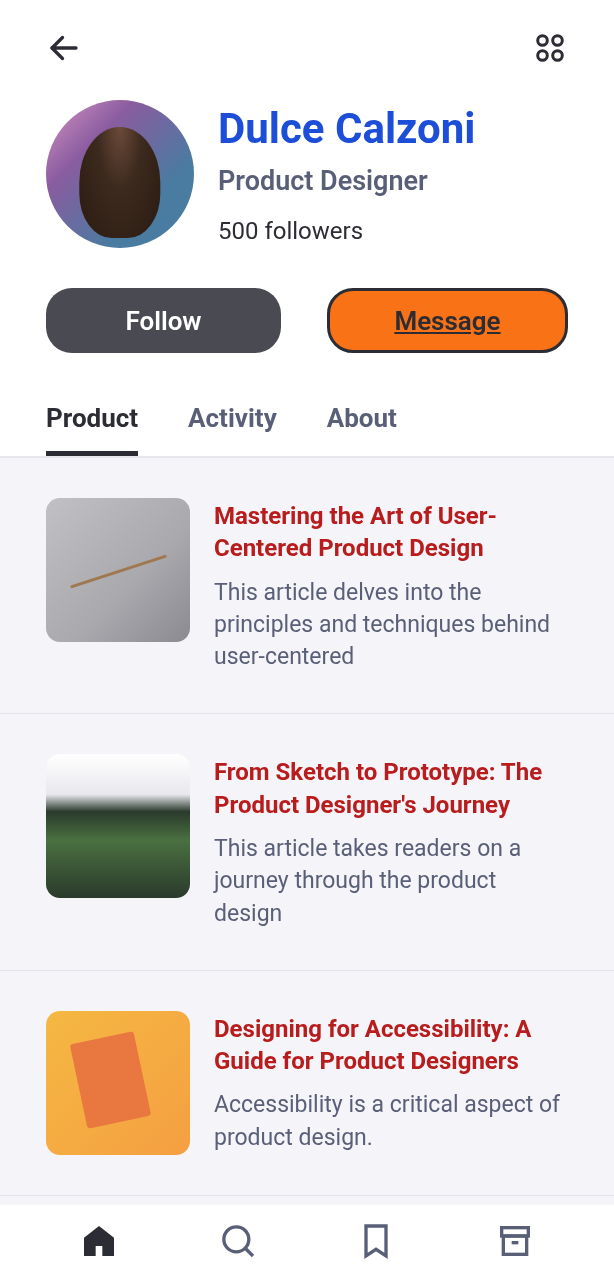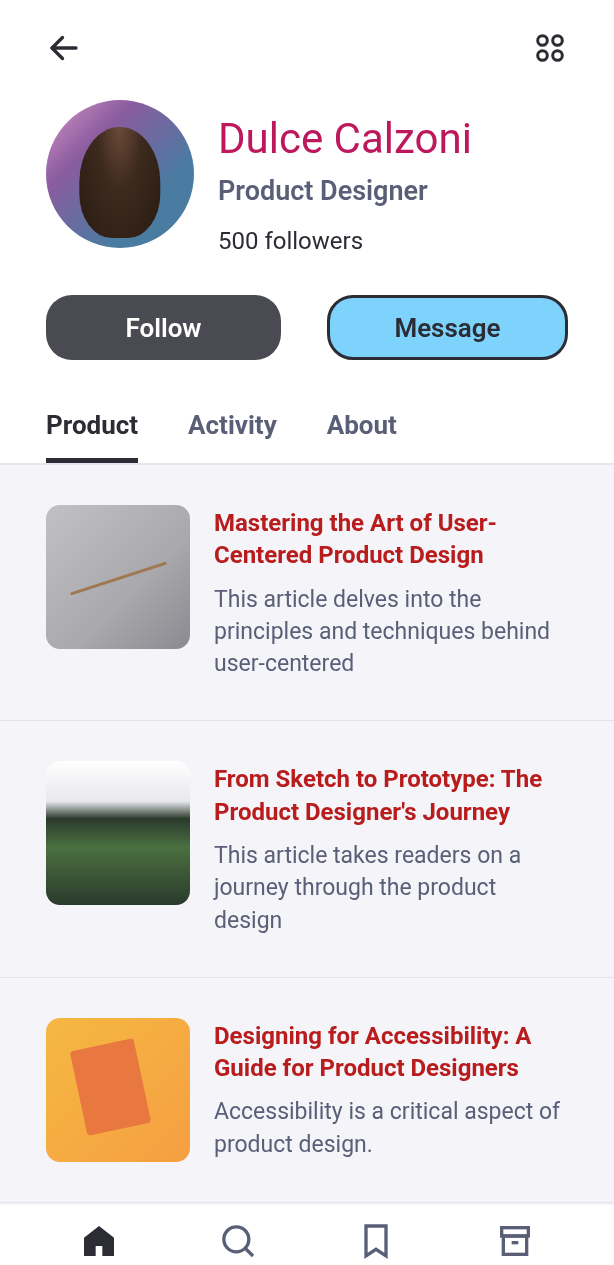--- a/index.html
+++ b/index.html
@@ -52,24 +52,23 @@
       width: 55%;
       height: 75%;
       background: radial-gradient(ellipse at top, #6b4a39 0%, #3c2a1e 40%, #2a1a10 100%);
       border-radius: 50% 50% 40% 40%;
     }
     .profile-info {
       padding-top: 4px;
     }
     .name {
       font-size: 42px;
-      font-weight: 400;
-      color: #be185d;
+      font-weight: 700;
+      color: #1d4ed8;
       margin-bottom: 12px;
-      margin-top: 10px;
     }
     .role {
       font-size: 27px;
       font-weight: 600;
       color: #5a5f78;
       margin-bottom: 20px;
     }
     .followers {
       font-size: 24px;
       color: #2c2c34;
@@ -86,23 +85,24 @@
       font-size: 26px;
       font-weight: 600;
       cursor: pointer;
       border: none;
     }
     .btn-primary {
       background: #4a4a52;
       color: #ffffff;
     }
     .btn-secondary {
-      background: #7dd3fc;
+      background: #f97316;
       color: #2c2c34;
       border: 3px solid #2c2c34;
+      text-decoration: underline;
     }
     .tabs {
       display: flex;
       gap: 50px;
       padding: 20px 46px 0 46px;
       border-bottom: 2px solid #e6e6ec;
     }
     .tab {
       font-size: 26px;
       font-weight: 700;

